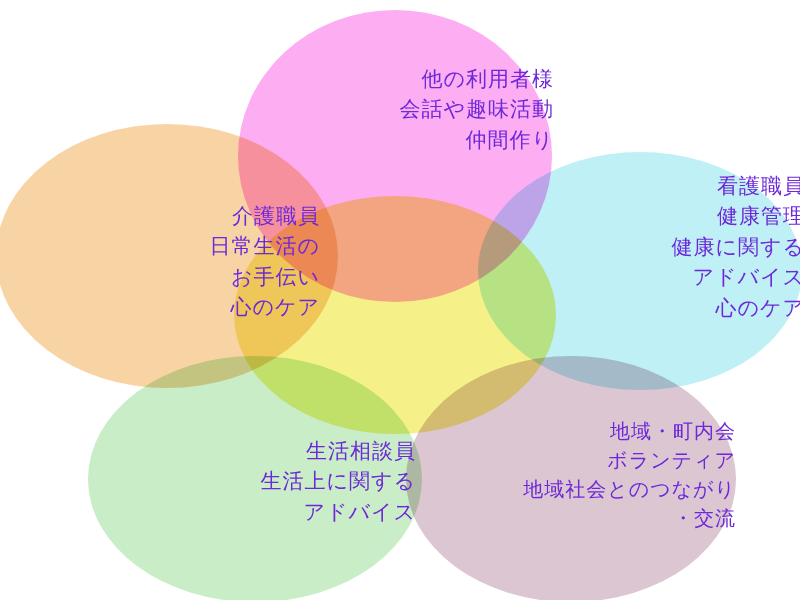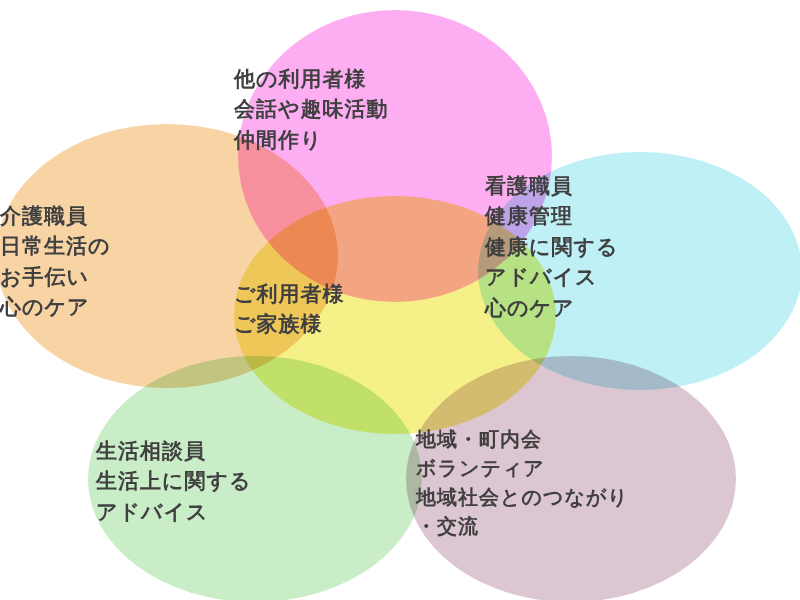--- a/index.html
+++ b/index.html
@@ -25,36 +25,36 @@
   .el-left         { left: -4px;  top: 124px; width: 342px; height: 264px; }
   .el-right        { left: 478px; top: 152px; width: 324px; height: 238px; }
   .el-center       { left: 234px; top: 196px; width: 322px; height: 238px; }
   .el-bottom-left  { left: 88px;  top: 356px; width: 334px; height: 246px; }
   .el-bottom-right { left: 406px; top: 356px; width: 330px; height: 246px; }
 
   .label {
     position: absolute;
     z-index: 2;
     transform: translate(-50%, -50%);
-    text-align: left;
+    text-align: right;
     white-space: pre-line;
-    font-weight: bold;
+    font-weight: normal;
     font-size: 21px;
     line-height: 1.45;
     letter-spacing: 1px;
-    color: #404040;
+    color: #6d28d9;
     width: 320px;
     pointer-events: none;
   }
   .lb-top          { left: 394px; top: 110px; }
   .lb-left         { left: 160px; top: 262px; }
   .lb-right        { left: 645px; top: 247px; }
   .lb-center       { left: 394px; top: 309px; }
   .lb-bottom-left  { left: 256px; top: 482px; }
-  .lb-bottom-right { left: 576px; top: 475px; font-size: 20px; margin-top: 8px; }
+  .lb-bottom-right { left: 576px; top: 475px; font-size: 20px; }
 </style>
 </head>
 <body>
 
 <div class="canvas">
 
   <div class="ellipse el-top" style="background-color: rgb(253, 174, 242);"></div>
   <div class="ellipse el-left" style="background-color: rgb(248, 211, 164);"></div>
   <div class="ellipse el-right" style="background-color: rgb(191, 240, 246);"></div>
   <div class="ellipse el-bottom-left" style="background-color: rgb(201, 237, 199);"></div>
@@ -73,16 +73,14 @@
 健康に関する
 アドバイス
 心のケア</div>
   <div class="label lb-bottom-left">生活相談員
 生活上に関する
 アドバイス</div>
   <div class="label lb-bottom-right">地域・町内会
 ボランティア
 地域社会とのつながり
 ・交流</div>
-  <div class="label lb-center">ご利用者様
-ご家族様</div>
 
 </div>
 
 </body></html>

